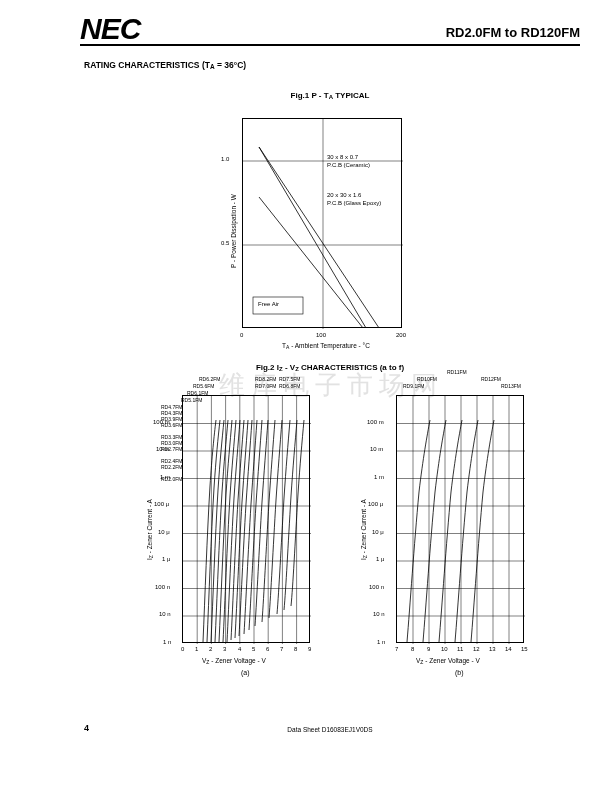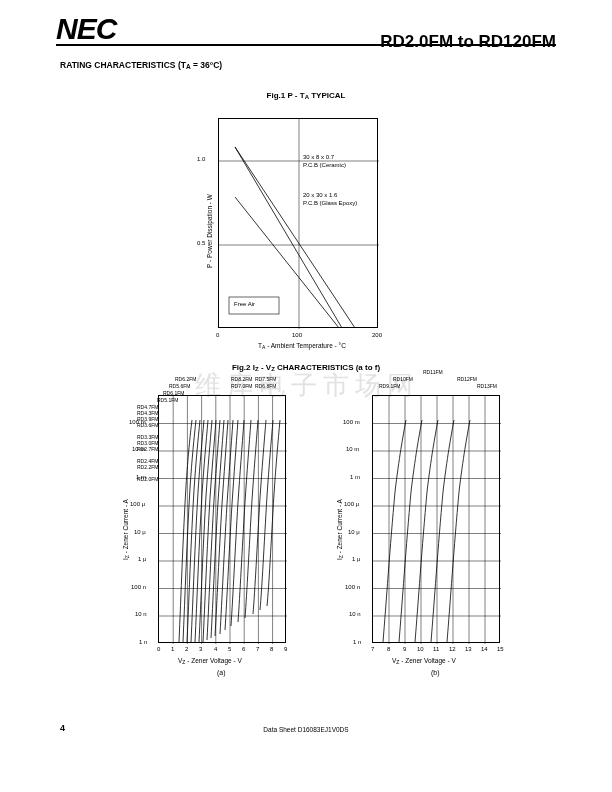--- a/index.html
+++ b/index.html
@@ -4,34 +4,34 @@
 <style>
   html,body{margin:0;padding:0;}
   body{
     width:612px;height:792px;
     background:#ffffff;
     font-family:"Liberation Sans", sans-serif;
     color:#000;
     position:relative;
     overflow:hidden;
   }
-  .page{position:relative;width:504px;height:792px;}
+  .page{position:relative;width:504px;height:792px;margin-left:24px;}
 
   
   .hdr{position:absolute;left:56px;top:14px;width:500px;height:34px;}
   .logo{
     position:absolute;left:0;top:0;
     font-family:"Liberation Sans", sans-serif;
     font-weight:bold;font-style:italic;
     font-size:30px;letter-spacing:-1px;
     color:#000;line-height:30px;
   }
   .hdr-title{
-    position:absolute;right:0;top:18px;
-    font-size:17px;font-weight:bold;letter-spacing:0px;
+    position:absolute;right:0;top:11px;
+    font-size:13px;font-weight:bold;letter-spacing:0px;
   }
   .hdr-rule{
     position:absolute;left:56px;top:44px;width:500px;height:2px;background:#000;
   }
 
   
   .sec-title{
     position:absolute;left:60px;top:60px;
     font-size:8.5px;font-weight:bold;
   }

